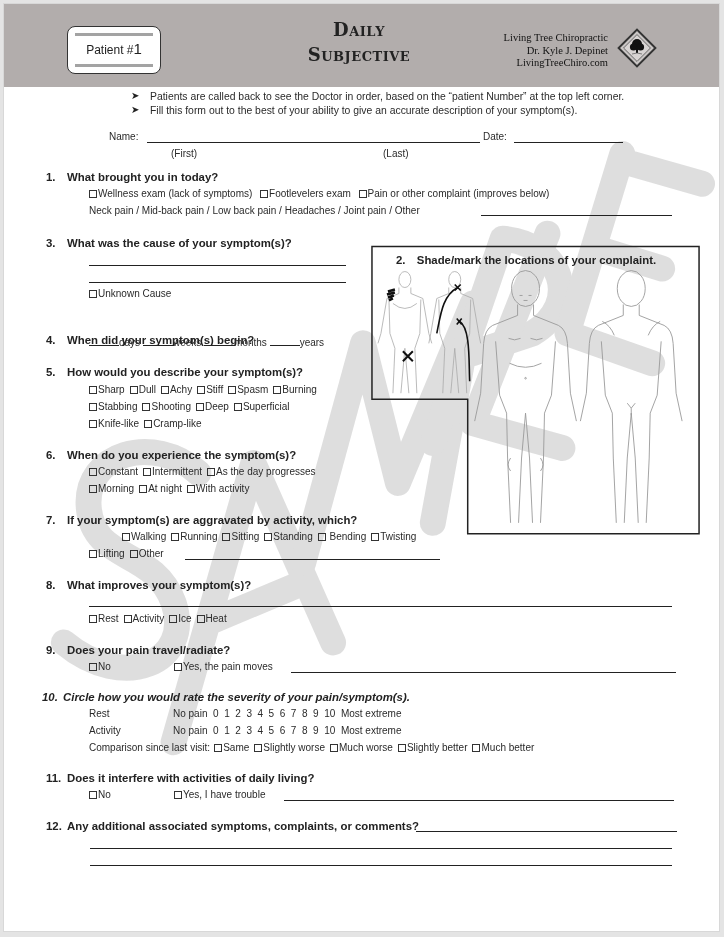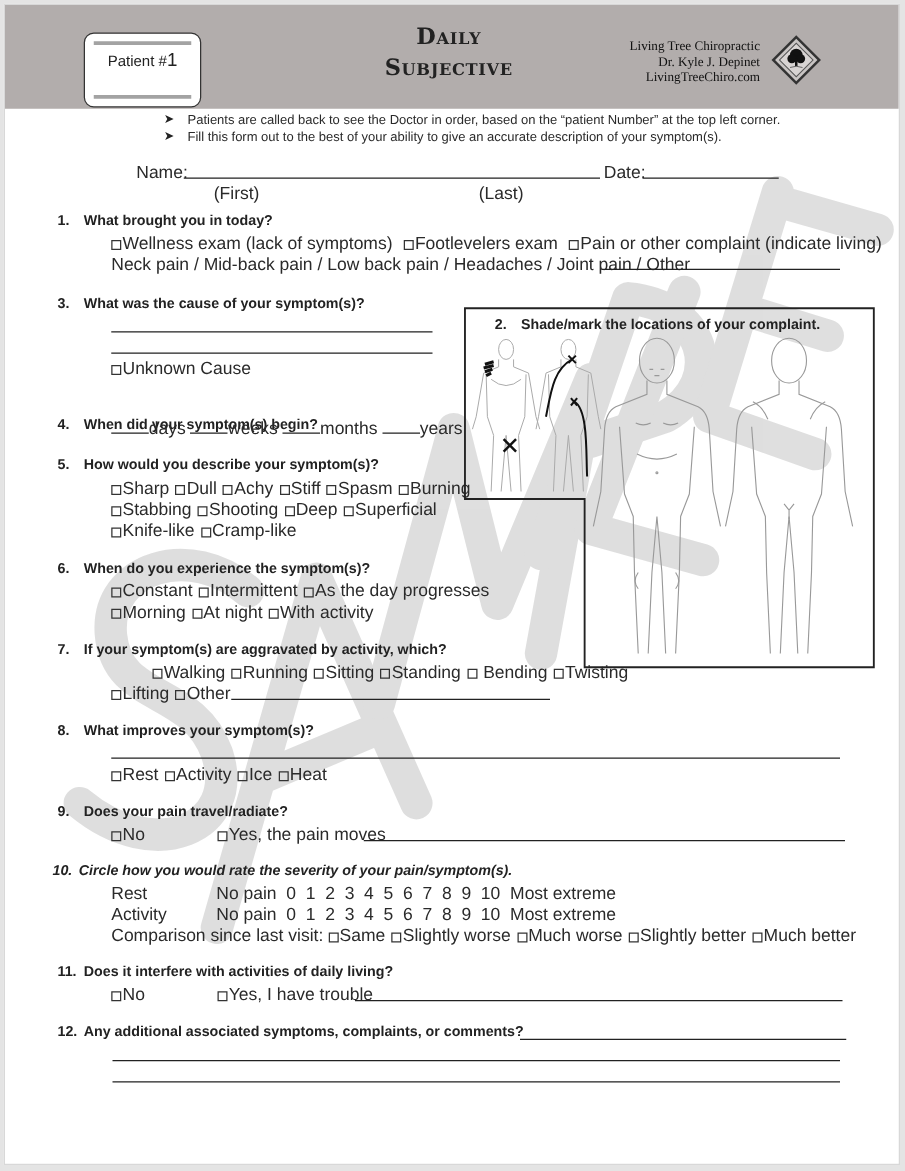--- a/index.html
+++ b/index.html
@@ -2,32 +2,32 @@
 <html><head>
 <meta charset="utf-8">
 <style>
   * { box-sizing: border-box; margin: 0; padding: 0; }
   html, body { width: 724px; height: 937px; background: #e4e4e4; overflow: hidden; }
   body { font-family: "Liberation Sans", "DejaVu Sans", sans-serif; color: #222; position: relative; }
   .page { position: absolute; left: 3px; top: 3px; width: 717px; height: 929px; background: #fff; border: 1px solid #d8d8d8; overflow: hidden; }
 
   
   .header { position: absolute; left: 0; top: 0; width: 100%; height: 83px; background: #b2adac; }
-  .patient-box { position: absolute; left: 63px; top: 22px; width: 94px; height: 60px; background: #fff; border: 1.5px solid #333; border-radius: 8px; }
+  .patient-box { position: absolute; left: 63px; top: 22px; width: 94px; height: 48px; background: #fff; border: 1.5px solid #333; border-radius: 8px; }
   .patient-box .bar { position: absolute; left: 7px; right: 7px; height: 3px; background: #a3a3a3; }
   .patient-box .bar.top { top: 6px; }
   .patient-box .bar.bot { bottom: 6px; }
   .patient-label { position: absolute; left: 0; right: 0; top: 13px; text-align: center; font-size: 12px; color: #222; }
   .patient-label .num { font-size: 15px; }
   .title { position: absolute; left: 275px; top: 13px; width: 160px; text-align: center; font-family: "DejaVu Serif", serif; font-weight: bold; font-size: 18px; line-height: 25px; color: #222; letter-spacing: 0.5px; font-variant: small-caps; }
   .clinic { position: absolute; left: 480px; top: 28px; width: 124px; text-align: right; font-family: "Liberation Serif", serif; font-size: 10.5px; line-height: 12.5px; color: #111; }
   .logo { position: absolute; left: 611px; top: 22px; width: 44px; height: 44px; }
 
   
-  .txt { position: absolute; font-size: 14px; line-height: 14px; white-space: nowrap; color: #2a2a2a; }
+  .txt { position: absolute; font-size: 10px; line-height: 14px; white-space: nowrap; color: #2a2a2a; }
   .q { position: absolute; font-size: 11.4px; font-weight: bold; line-height: 14px; white-space: nowrap; color: #222; }
   .q .n { display: inline-block; width: 21px; }
   .line { position: absolute; height: 0; border-bottom: 1px solid #222; }
   .cb { display: inline-block; width: 8px; height: 8px; border: 1px solid #333; vertical-align: -1px; margin-right: 1px; }
   .opt { margin-right: 5px; text-align: right; }
   .bullet { position: absolute; font-size: 10px; color: #222; }
 
   
   .diagram { position: absolute; left: 0; top: 0; width: 100%; height: 100%; pointer-events: none; }
   .watermark { position: absolute; left: 0; top: 0; width: 100%; height: 100%; pointer-events: none; }
@@ -89,21 +89,21 @@
   <div class="line" style="left:143px; top:138px; width:333px;"></div>
   <div class="txt" style="left:479px; top:126px;">Date:</div>
   <div class="line" style="left:510px; top:138px; width:109px;"></div>
   <div class="txt" style="left:167px; top:143px;">(First)</div>
   <div class="txt" style="left:379px; top:143px;">(Last)</div>
 
   <div class="q" style="left:42px; top:166px;"><span class="n">1.</span><span>What brought you in today?</span></div>
   <div class="txt" style="left:85px; top:183px;">
     <span class="opt"><span class="cb"></span><span>Wellness exam (lack of symptoms)</span></span>
     <span class="opt"><span class="cb"></span><span>Footlevelers exam</span></span>
-    <span class="opt"><span class="cb"></span><span>Pain or other complaint (indicate living)</span></span>
+    <span class="opt"><span class="cb"></span><span>Pain or other complaint (improves below)</span></span>
   </div>
   <div class="txt" style="left:85px; top:200px;">Neck pain / Mid-back pain / Low back pain / Headaches / Joint pain / Other</div>
   <div class="line" style="left:477px; top:211px; width:191px;"></div>
 
   <div class="q" style="left:42px; top:232px;"><span class="n">3.</span><span>What was the cause of your symptom(s)?</span></div>
   <div class="line" style="left:85px; top:261px; width:257px;"></div>
   <div class="line" style="left:85px; top:278px; width:257px;"></div>
   <div class="txt" style="left:85px; top:283px;"><span class="cb"></span><span>Unknown Cause</span></div>
 
   <div class="q" style="left:42px; top:314px;margin-top:15px;"><span class="n">4.</span><span>When did your symptom(s) begin?</span></div>

